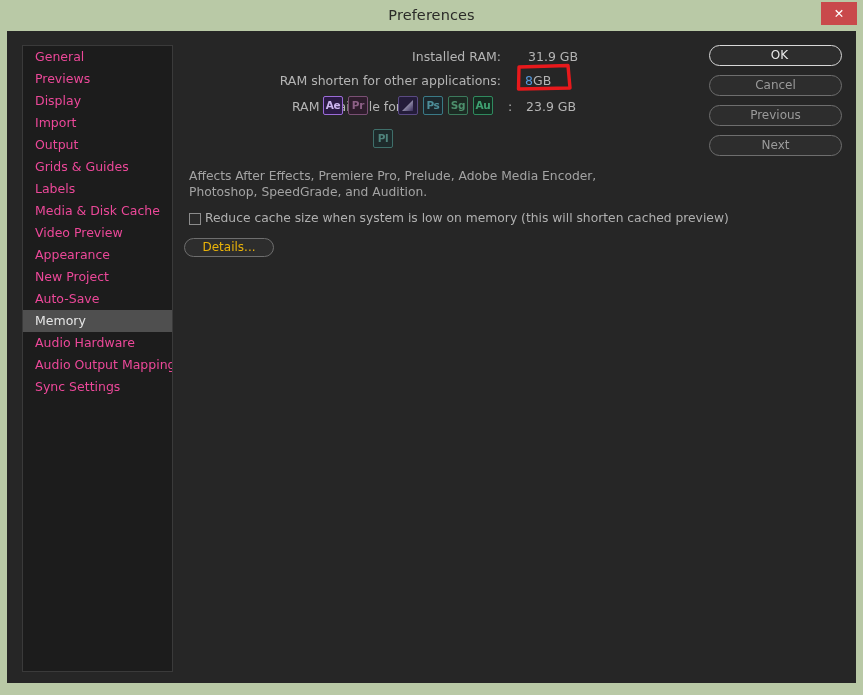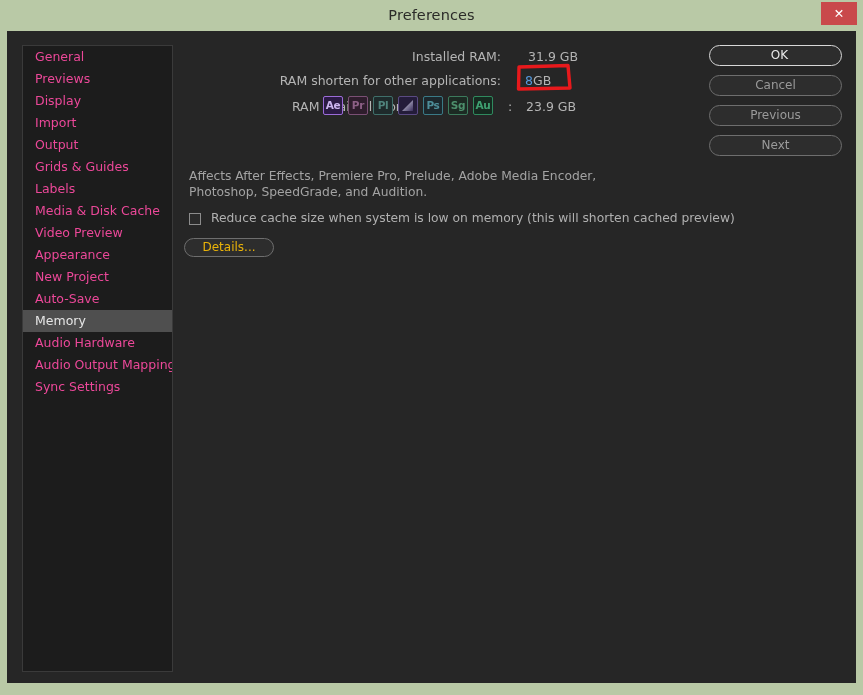--- a/index.html
+++ b/index.html
@@ -236,21 +236,21 @@
     color: #a3a3a3;
   }
 
   
   #checkbox-row {
     position: absolute;
     left: 6px;
     top: 166px;
     display: flex;
     align-items: flex-end;
-    gap: 10px;
+    gap: 4px;
     cursor: pointer;
   }
   #checkbox-box {
     width: 12px;
     height: 12px;
     border: 1px solid #8c8c8c;
     background: #2a2a2a;
     box-sizing: border-box;
   }
   #checkbox-label {
@@ -330,21 +330,21 @@
       <svg id="annotation" viewBox="0 0 58 30" preserveAspectRatio="none">
         <path d="M4,5 L53,3.5 L55,26 L3.5,27 Z" fill="none" stroke="#e8191c" stroke-width="3.4" stroke-linejoin="round" stroke-linecap="round"></path>
       </svg>
     </div>
 
     <div id="row-available">
       <span id="available-label">RAM available for</span>
       <span id="app-badges">
           <div class="badge" style="border-color: rgb(155, 107, 216); background: rgb(43, 26, 68); color: rgb(203, 180, 238); border-width: 1.5px;">Ae</div>
           <div class="badge" style="border-color: rgb(122, 79, 116); background: rgb(46, 29, 44); color: rgb(141, 96, 134);">Pr</div>
-          <div class="badge" style="border-color: rgb(63, 111, 106); background: rgb(30, 42, 43); color: rgb(79, 131, 124);">Pl</div>
+          <div class="badge" style="border-color: rgb(63, 111, 106); background: rgb(30, 42, 43); color: rgb(79, 131, 124); margin-top: 33px;">Pl</div>
           <div class="badge" style="border-color: rgb(90, 74, 130); background: rgb(36, 28, 58); color: rgb(154, 143, 196);">
             <svg width="18" height="17" viewBox="0 0 18 17" style="display:block">
               <defs>
                 <linearGradient id="meg" x1="0" y1="0" x2="1" y2="1">
                   <stop offset="0%" stop-color="#e2e2f0"></stop>
                   <stop offset="100%" stop-color="#3a2f5c"></stop>
                 </linearGradient>
               </defs>
               <path d="M3,14 L14,3 L14,14 Z" fill="url(#meg)"></path>
             </svg>

